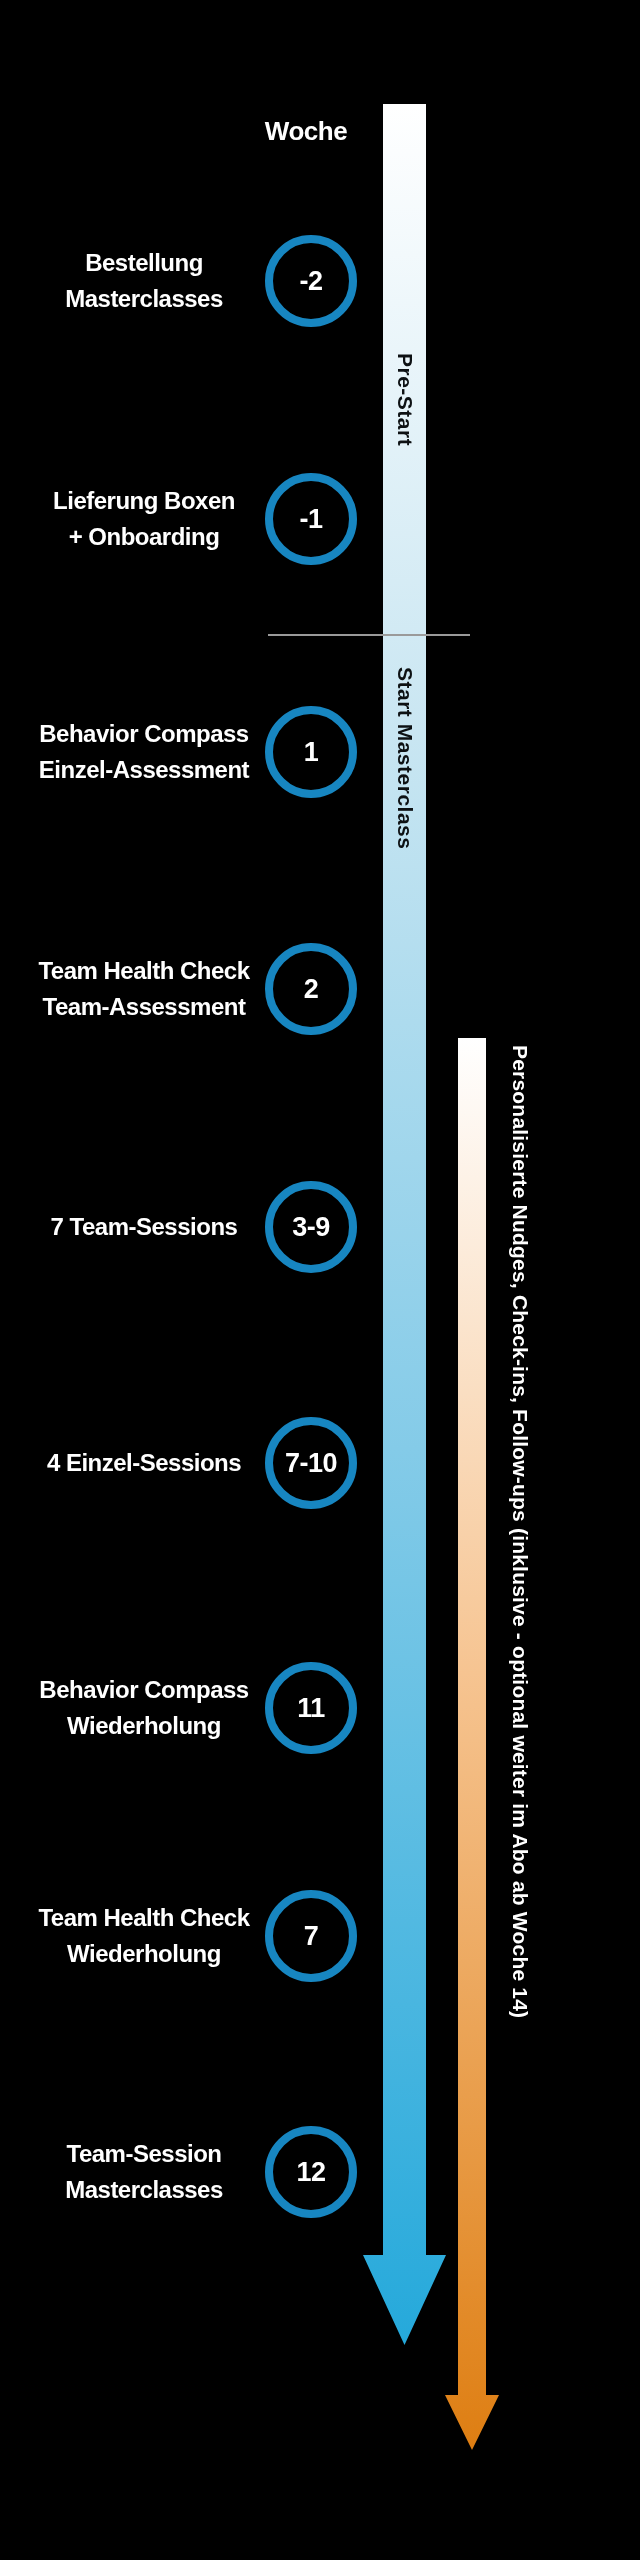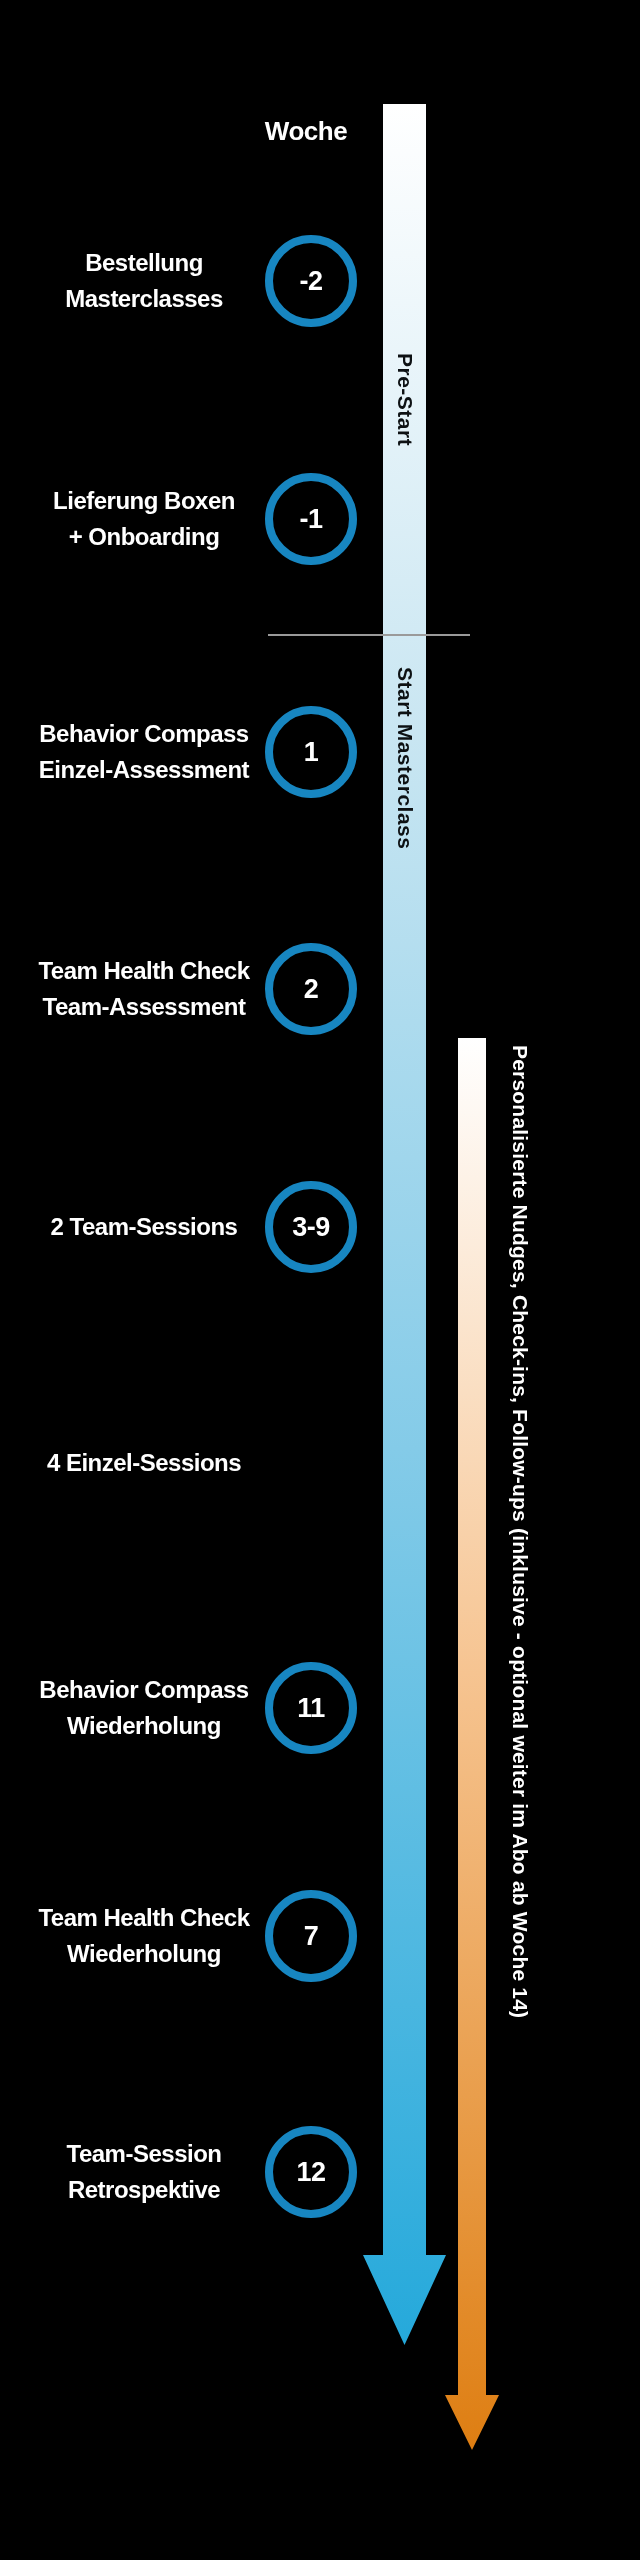--- a/index.html
+++ b/index.html
@@ -129,47 +129,50 @@
 
   <div class="milestone" style="top:943px">
     <div class="label">Team Health Check
 Team-Assessment</div>
     <div class="circle">
       <span class="num">2</span>
     </div>
   </div>
 
   <div class="milestone" style="top:1181px">
-    <div class="label">2 Team-Sessions</div>
+    <div class="label">7 Team-Sessions</div>
     <div class="circle">
       <span class="num">3-9</span>
     </div>
   </div>
 
   <div class="milestone" style="top:1417px">
     <div class="label">4 Einzel-Sessions</div>
+    <div class="circle">
+      <span class="num">7-10</span>
+    </div>
   </div>
 
   <div class="milestone" style="top:1662px">
     <div class="label">Behavior Compass
 Wiederholung</div>
     <div class="circle">
       <span class="num">11</span>
     </div>
   </div>
 
   <div class="milestone" style="top:1890px">
     <div class="label">Team Health Check
 Wiederholung</div>
     <div class="circle">
       <span class="num">7</span>
     </div>
   </div>
 
   <div class="milestone" style="top:2126px">
     <div class="label">Team-Session
-Retrospektive</div>
+Masterclasses</div>
     <div class="circle">
       <span class="num">12</span>
     </div>
   </div>
 
 </div>
 
 </body></html>

